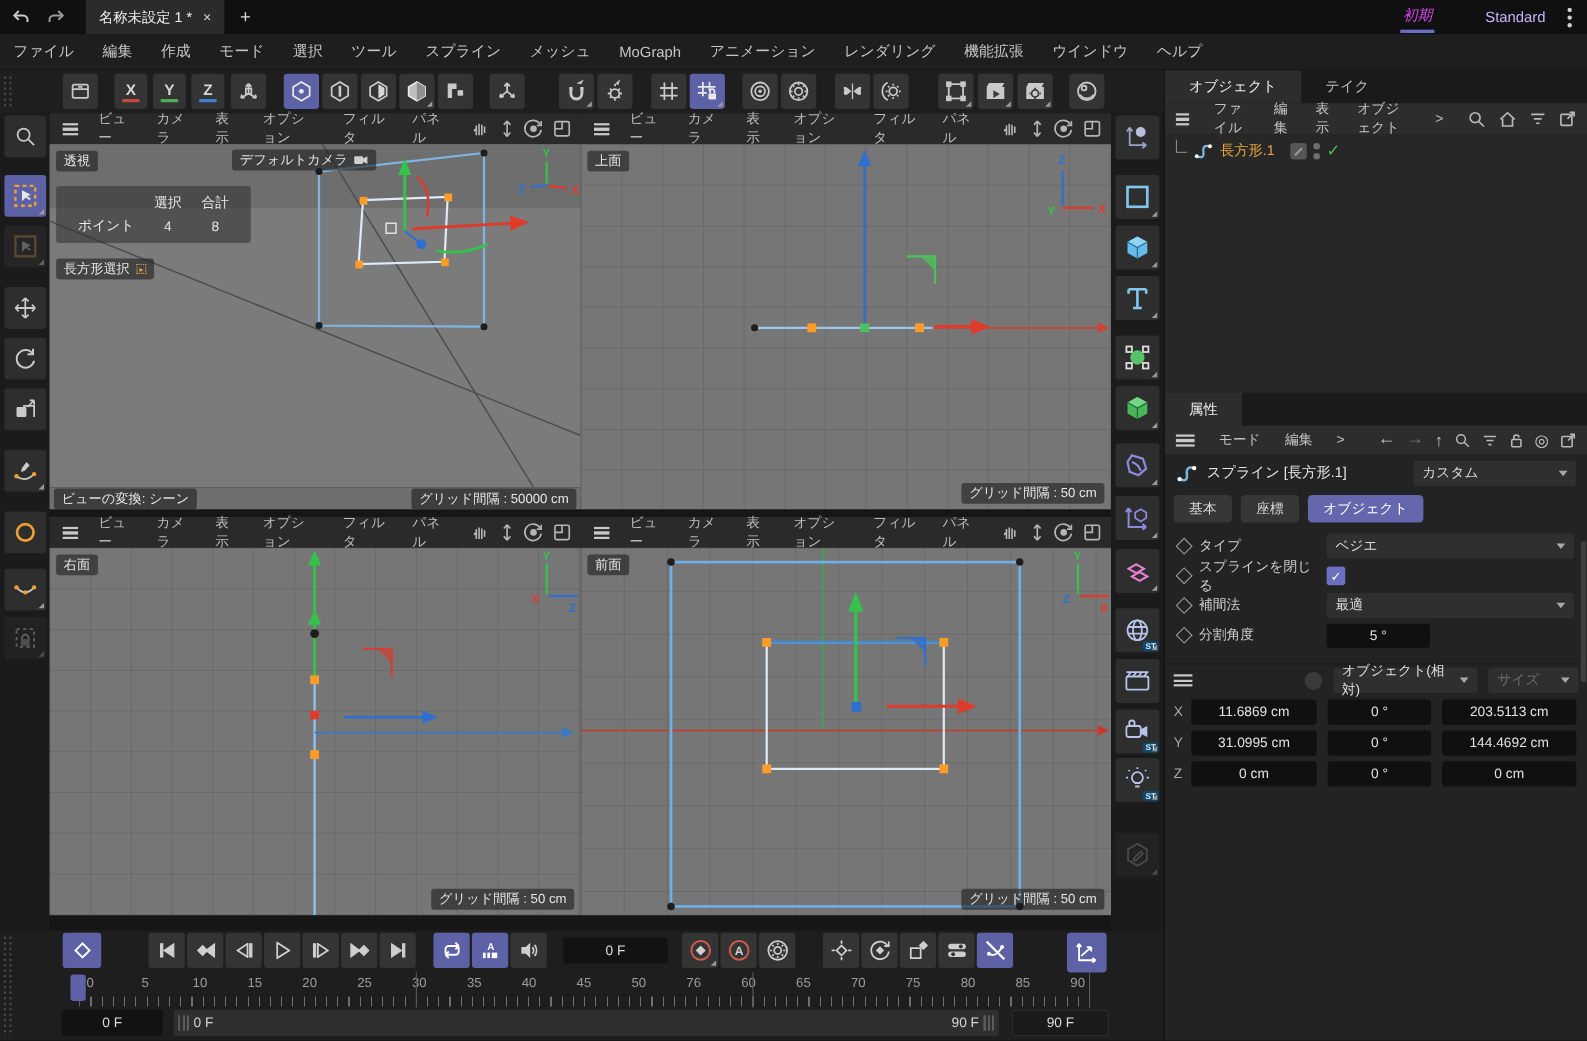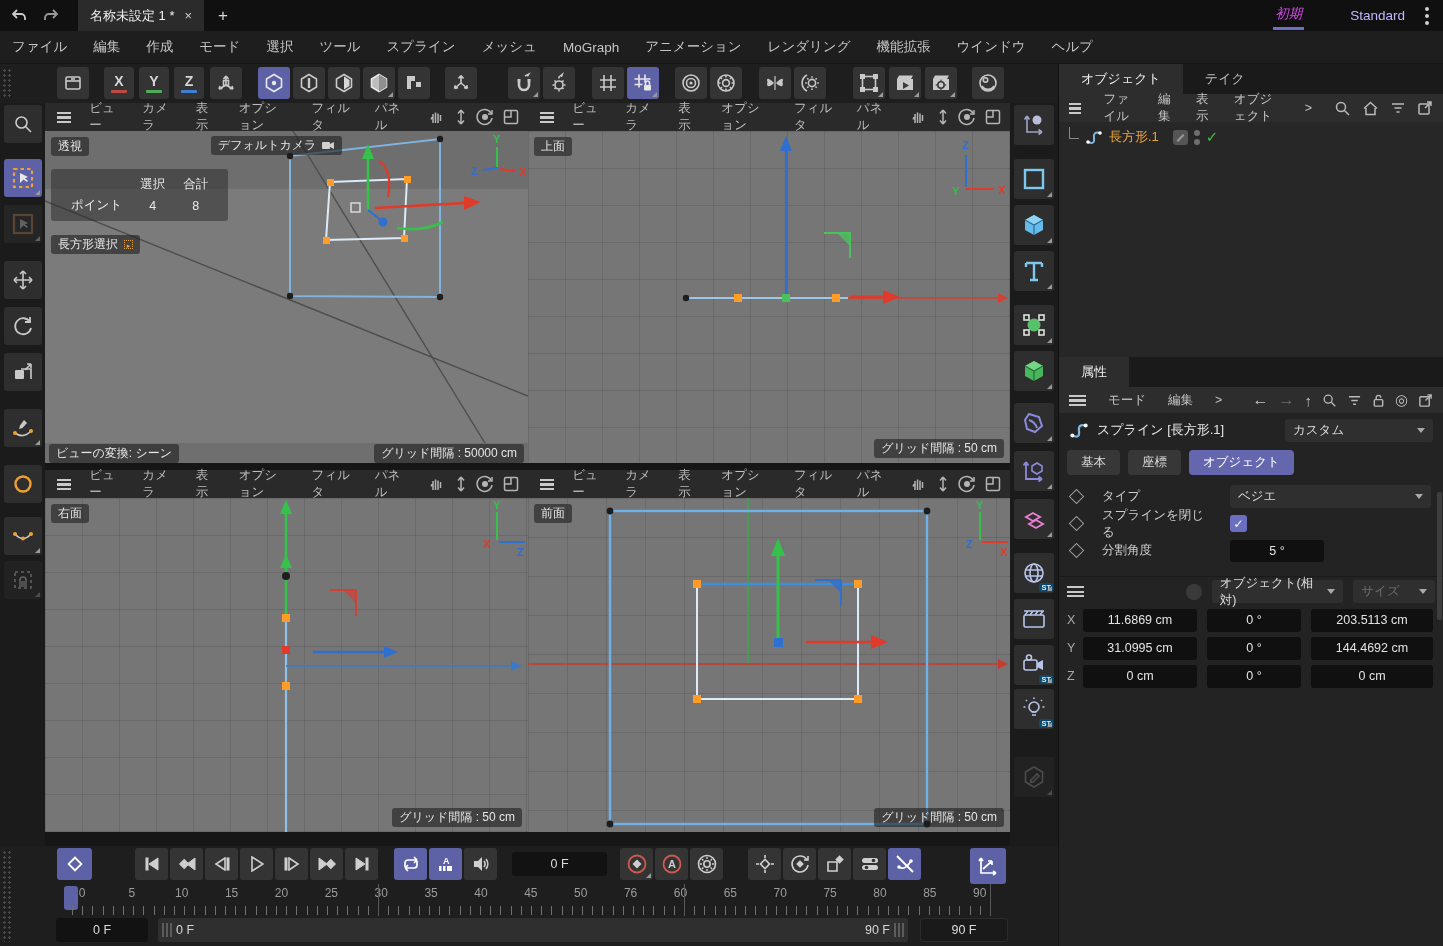--- a/index.html
+++ b/index.html
@@ -90,21 +90,21 @@
   .amenu-icons svg { stroke:#b9b9b9; fill:none; stroke-width:1.5; }
   .atitle { height:34px; display:flex; align-items:center; gap:8px; padding:0 10px; background:#232323; }
   .atitle .name { color:#e6e6e6; font-size:13px; }
   .dd { background:#2f2f2f; border-radius:3px; height:23px; display:flex; align-items:center; padding:0 8px; color:#dedede; font-size:12.5px; position:relative; }
   .dd .caret { margin-left:auto; border-left:4.5px solid transparent; border-right:4.5px solid transparent; border-top:5.5px solid #a9a9a9; }
   .atabs { height:30px; display:flex; gap:8px; align-items:center; padding:0 8px; background:#232323; }
   .atab { background:#373737; border-radius:4px; padding:4px 14px; color:#d9d9d9; font-size:12.5px; }
   .atab.active { background:#6467ae; color:#fff; }
   .asec { padding:6px 8px 0 8px; }
   .asec h4 { color:#ececec; font-size:12.5px; font-weight:bold; padding:4px 0 6px 2px; }
-  .arow { display:flex; align-items:center; height:27px; gap:20px; }
+  .arow { display:flex; align-items:center; height:27px; gap:8px; }
   .dia { width:11px; height:11px; border:1.5px solid #9a9a9a; transform:rotate(45deg); margin-left:4px; flex:0 0 11px; }
   .arow .lbl { color:#cdcdcd; font-size:12.5px; width:108px; }
   .arow.dim .lbl { color:#767676; }
   .arow.dim .dia { border-color:#5a5a5a; }
   .arow .dd { flex:1; margin-right:4px; }
   .nfield { width:94px; height:22px; background:#101010; border-radius:3px; color:#e3e3e3; font-size:12.5px; display:flex; align-items:center; justify-content:center; }
   .nfield.dim { background:#262626; color:#7a7a7a; border:1px solid #303030; }
   .cb { width:17px; height:17px; background:#6b6fc0; border-radius:3px; color:#fff; font-size:12px; font-weight:bold; display:flex; align-items:center; justify-content:center; }
   .coordmenu { margin-top:12px; height:30px; display:flex; align-items:center; gap:10px; padding:0 8px; border-top:1px solid #1a1a1a; }
   .dimcircle { width:16px; height:16px; border-radius:50%; background:#3a3a3a; margin-left:92px; }
@@ -1040,20 +1040,28 @@
             <span class="caret"></span>
           </span>
       </div>
       <div class="arow">
         <span class="dia"></span>
         <span class="lbl">スプラインを閉じる</span>
         <span class="cb">✓</span>
       </div>
       <div class="arow">
         <span class="dia"></span>
+        <span class="lbl">補間法</span>
+        <span class="dd">
+            <span>最適</span>
+            <span class="caret"></span>
+          </span>
+      </div>
+      <div class="arow">
+        <span class="dia"></span>
         <span class="lbl">分割角度</span>
         <span class="nfield">5 °</span>
       </div>
     </div>
 
     <div class="coordmenu">
       <span class="burger"></span>
       <span class="dimcircle"></span>
       <span class="dd" style="width:132px">
         <span>オブジェクト(相対)</span>

